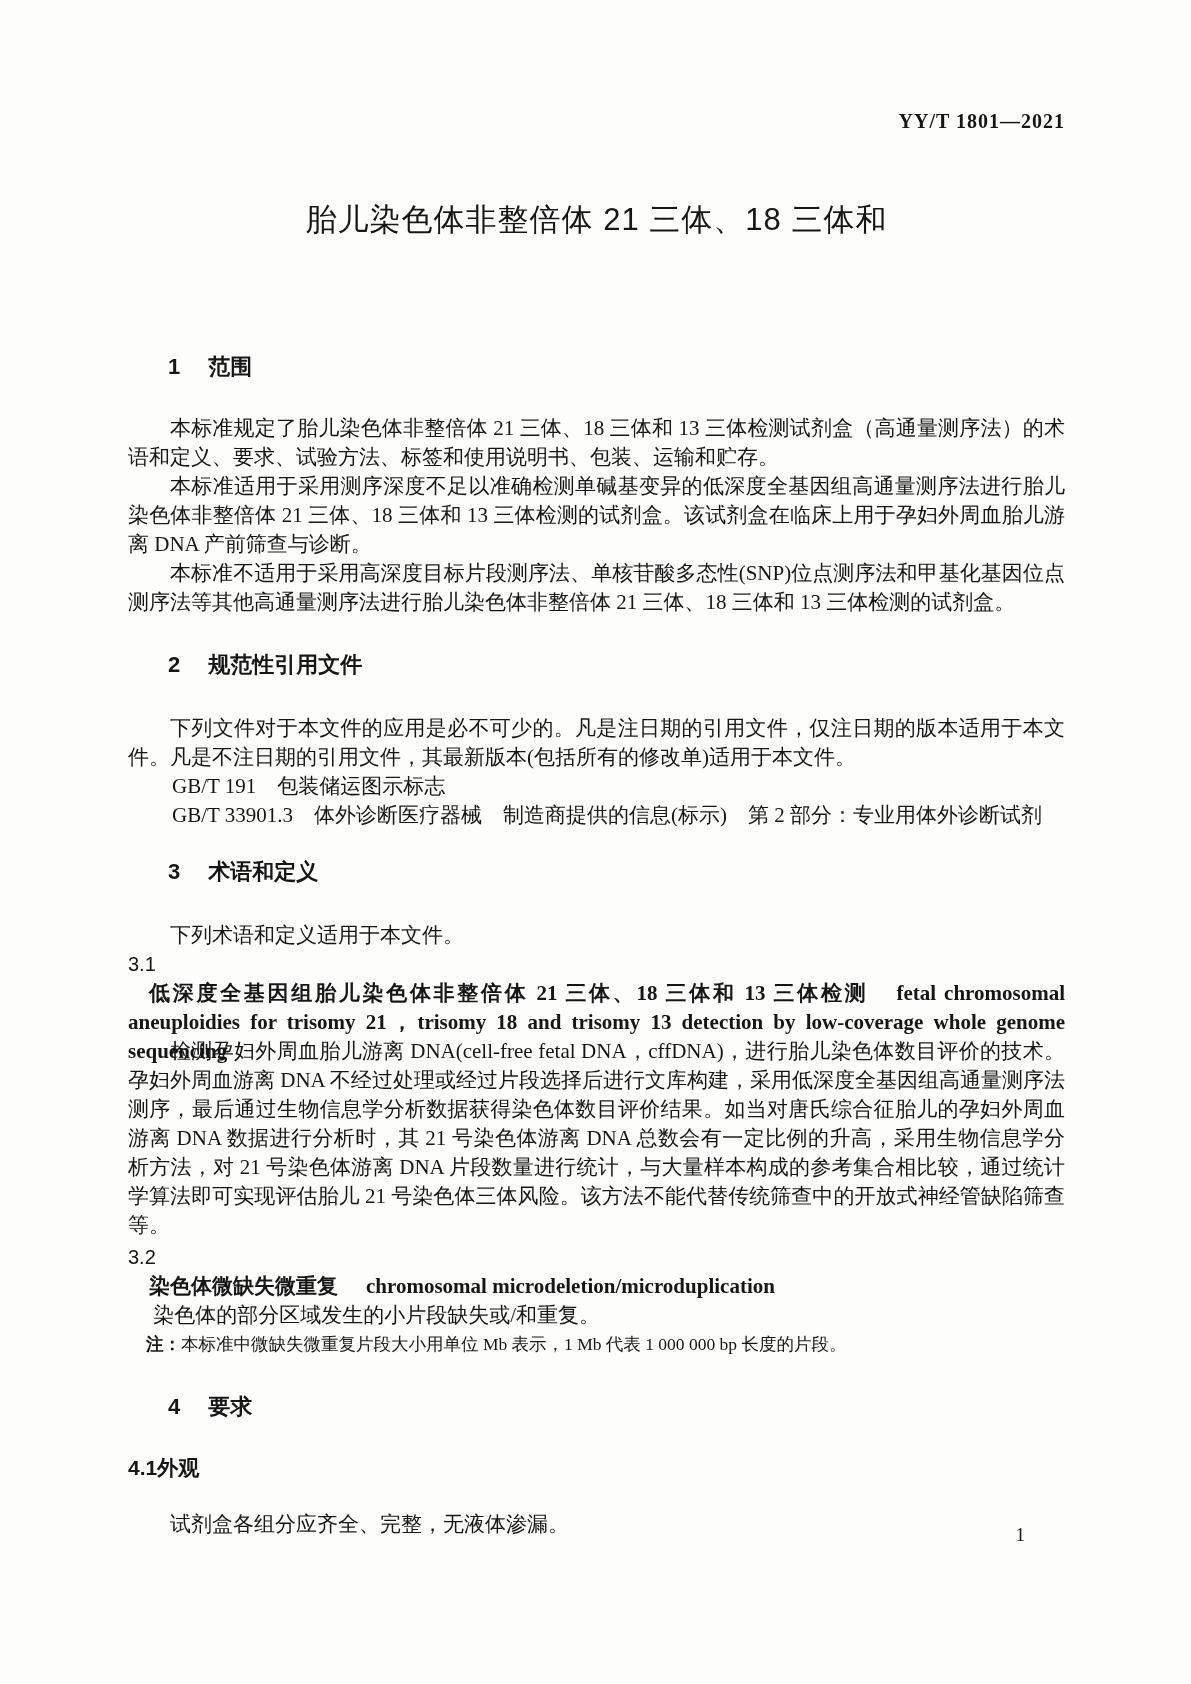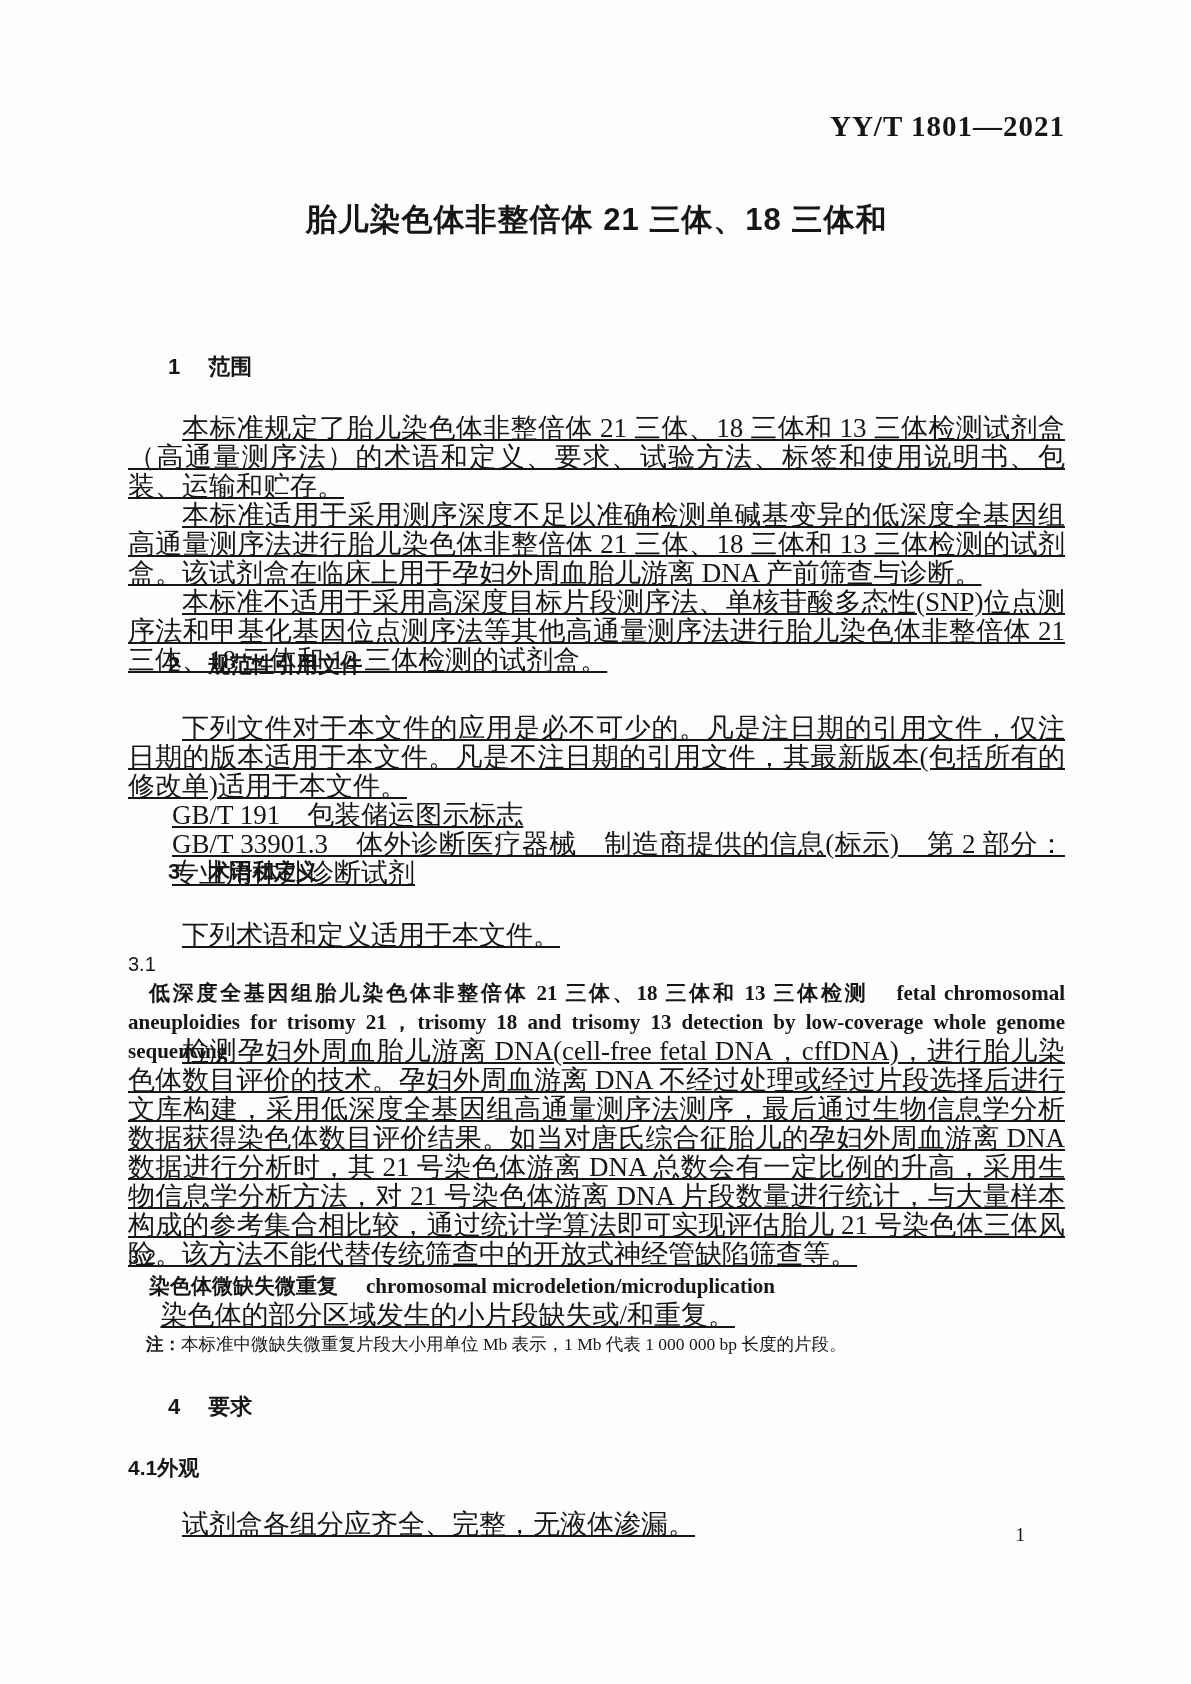--- a/index.html
+++ b/index.html
@@ -8,34 +8,34 @@
     width:1191px;height:1684px;
     margin:0 auto;
     background:#fdfdfc;
     font-family:"Liberation Serif", serif;
     color:#161616;
     overflow:hidden;
   }
   .abs{position:absolute;left:128px;width:937px;}
   .docnum{
     top:110px;text-align:right;
-    font-size:29px;font-weight:bold;letter-spacing:1px;
+    font-size:20px;font-weight:bold;letter-spacing:1px;
   }
   .title{
     top:196px;text-align:center;
     font-family:"Liberation Sans", sans-serif;
-    font-size:31px;font-weight:700;line-height:47px;
+    font-size:31px;font-weight:400;line-height:47px;
     letter-spacing:1px;
   }
   .h{
     font-family:"Liberation Sans", sans-serif;
     font-weight:700;font-size:22px;line-height:30px;margin-left:40px;
   }
   .h .hnum{display:inline-block;margin-right:28px;font-weight:700;}
-  .body{font-size:27px;line-height:29px;text-align:justify;text-decoration:underline;}
+  .body{font-size:21px;line-height:29px;text-align:justify;}
   .body p{margin:0;}
   .p{text-indent:2em;}
   .ref{padding-left:44px;text-indent:0;}
   .subnum{
     font-family:"Liberation Sans", sans-serif;
     font-size:20px;line-height:29px;
   }
   .term{font-weight:700;text-indent:1em;font-size:21px;line-height:29px;text-align:justify;}
   .term .term-zh{font-family:Liberation Serif, serif;margin-right:28px;}
   .term .term-en{font-family:"Liberation Serif", serif;}

